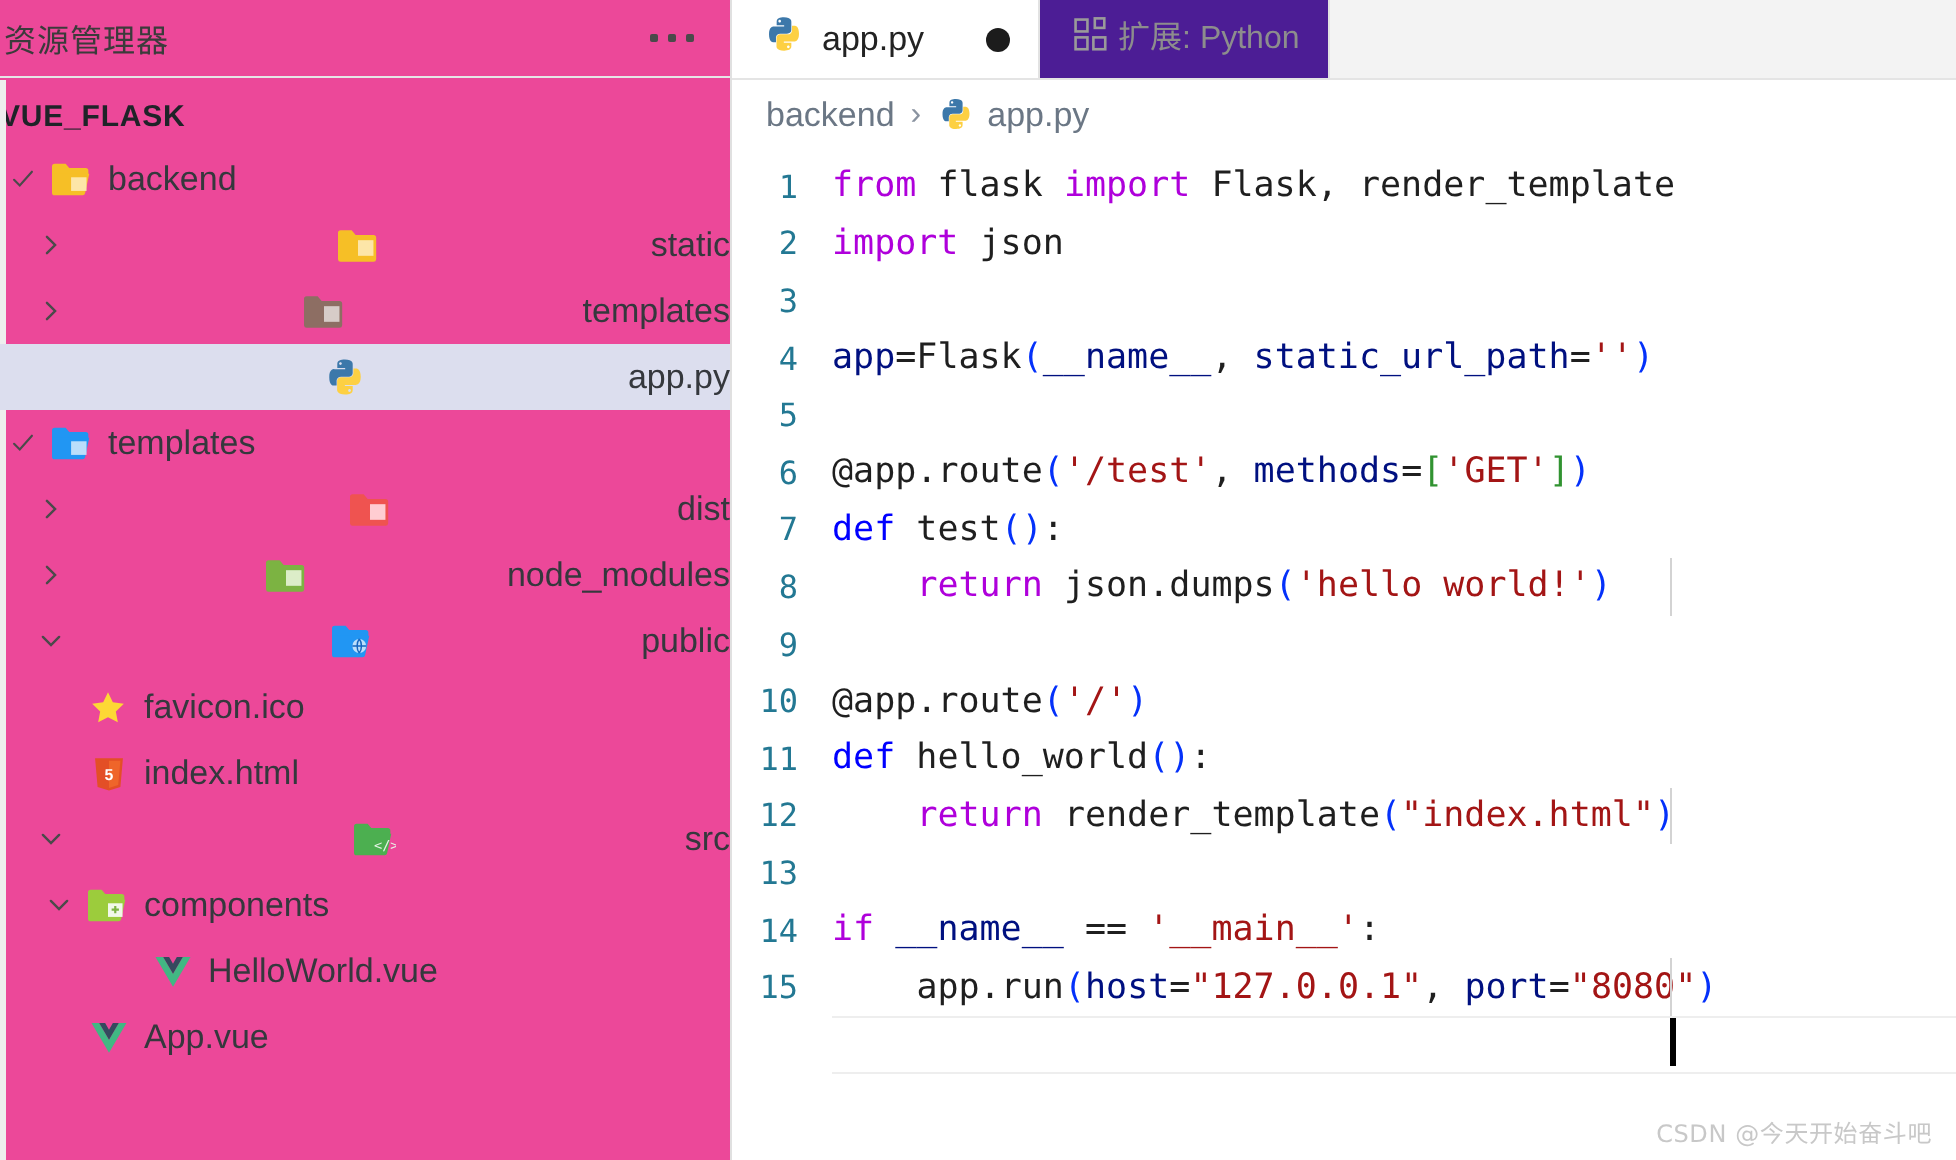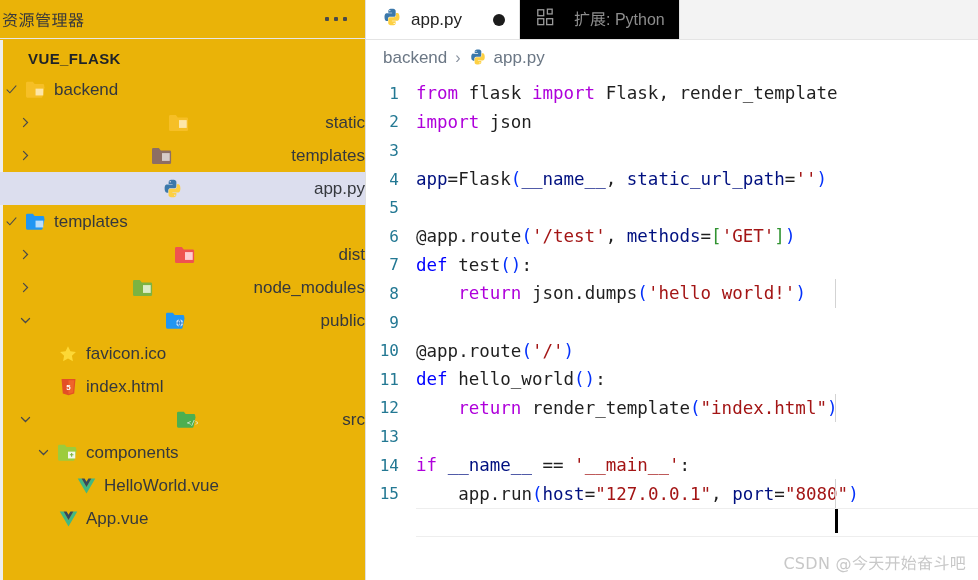--- a/index.html
+++ b/index.html
@@ -15,21 +15,21 @@
     position: relative;
     width: 978px; height: 580px;
     display: flex;
     background: #f3f3f3;
   }
 
   
   .sidebar {
     position: relative;
     width: 366px; height: 580px;
-    background: #eab308;
+    background: #ec4899;
     border-right: 1px solid #e0e0e0;
     flex: 0 0 366px;
     overflow: hidden;
   }
   .sb-edge {
     position: absolute; left: 0; top: 40px; width: 3px; height: 540px;
     background: #eeeeee;
   }
   .sb-header {
     height: 38px;
@@ -58,39 +58,38 @@
     cursor: pointer;
     white-space: nowrap;
     padding-left: 0;
   }
   .row.selected { background: #dcdeee; }
   .row.root {
     height: 30px;
     font-weight: bold; font-size: 15px; letter-spacing: .4px;
     color: #1f2328;
     padding-left: 0;
-    margin-left: 28px;
   }
   .twisty {
     width: 22px; flex: 0 0 22px;
     display: flex; align-items: center; justify-content: center;
     color: #6a6a6a;
   }
   .twisty svg { display:block; }
   .ficon {
     width: 28px; flex: 0 0 28px;
     display: flex; align-items: center; justify-content: center;
     margin-right: 4px;
   }
   .label { line-height: 1; }
 
   
   .ind0 { padding-left: 0px; }
   .ind1 { padding-left: 14px; justify-content: space-between; }
-  .ind2 { padding-left: 32px; }
+  .ind2 { padding-left: 18px; }
   .ind3 { padding-left: 50px; }
 
   
   .main {
     position: relative;
     flex: 1 1 auto;
     height: 580px;
     display: flex; flex-direction: column;
     background: #ffffff;
     overflow: hidden;
@@ -108,24 +107,24 @@
     font-size: 17px;
     cursor: pointer;
     border-right: 1px solid #e2e2e2;
     position: relative;
   }
   .tab.active {
     background: #ffffff;
     color: #232323;
   }
   .tab.inactive {
-    background: #000000;
+    background: #4c1d95;
     color: #8d8d8d;
     font-size: 16px;
-    gap: 19px;
+    gap: 4px;
   }
   .tab .tname { line-height: 1; }
   .dirty-dot {
     width: 12px; height: 12px; border-radius: 50%;
     background: #1c1c1c; margin-left: 22px; flex: 0 0 12px;
   }
   .tabs-filler { flex: 1 1 auto; background: #f3f3f3; border-bottom: 0; }
 
   .breadcrumb {
     height: 35px; flex: 0 0 35px;
@@ -194,21 +193,21 @@
   .id    { color: #1f1f1f; }
   .var   { color: #001080; }
   .str   { color: #a31515; }
   .op    { color: #1f1f1f; }
   .br0   { color: #0431fa; }
   .br1   { color: #319331; }
 
   .watermark {
     position: absolute;
     right: 12px; bottom: 6px;
-    font-size: 16px;
+    font-size: 12px;
     color: #c8c8c8;
     font-family: "DejaVu Sans", "Liberation Sans", sans-serif;
     letter-spacing: .3px;
     user-select: none;
   }
 </style>
 </head>
 <body>
 
 <div id="app">

